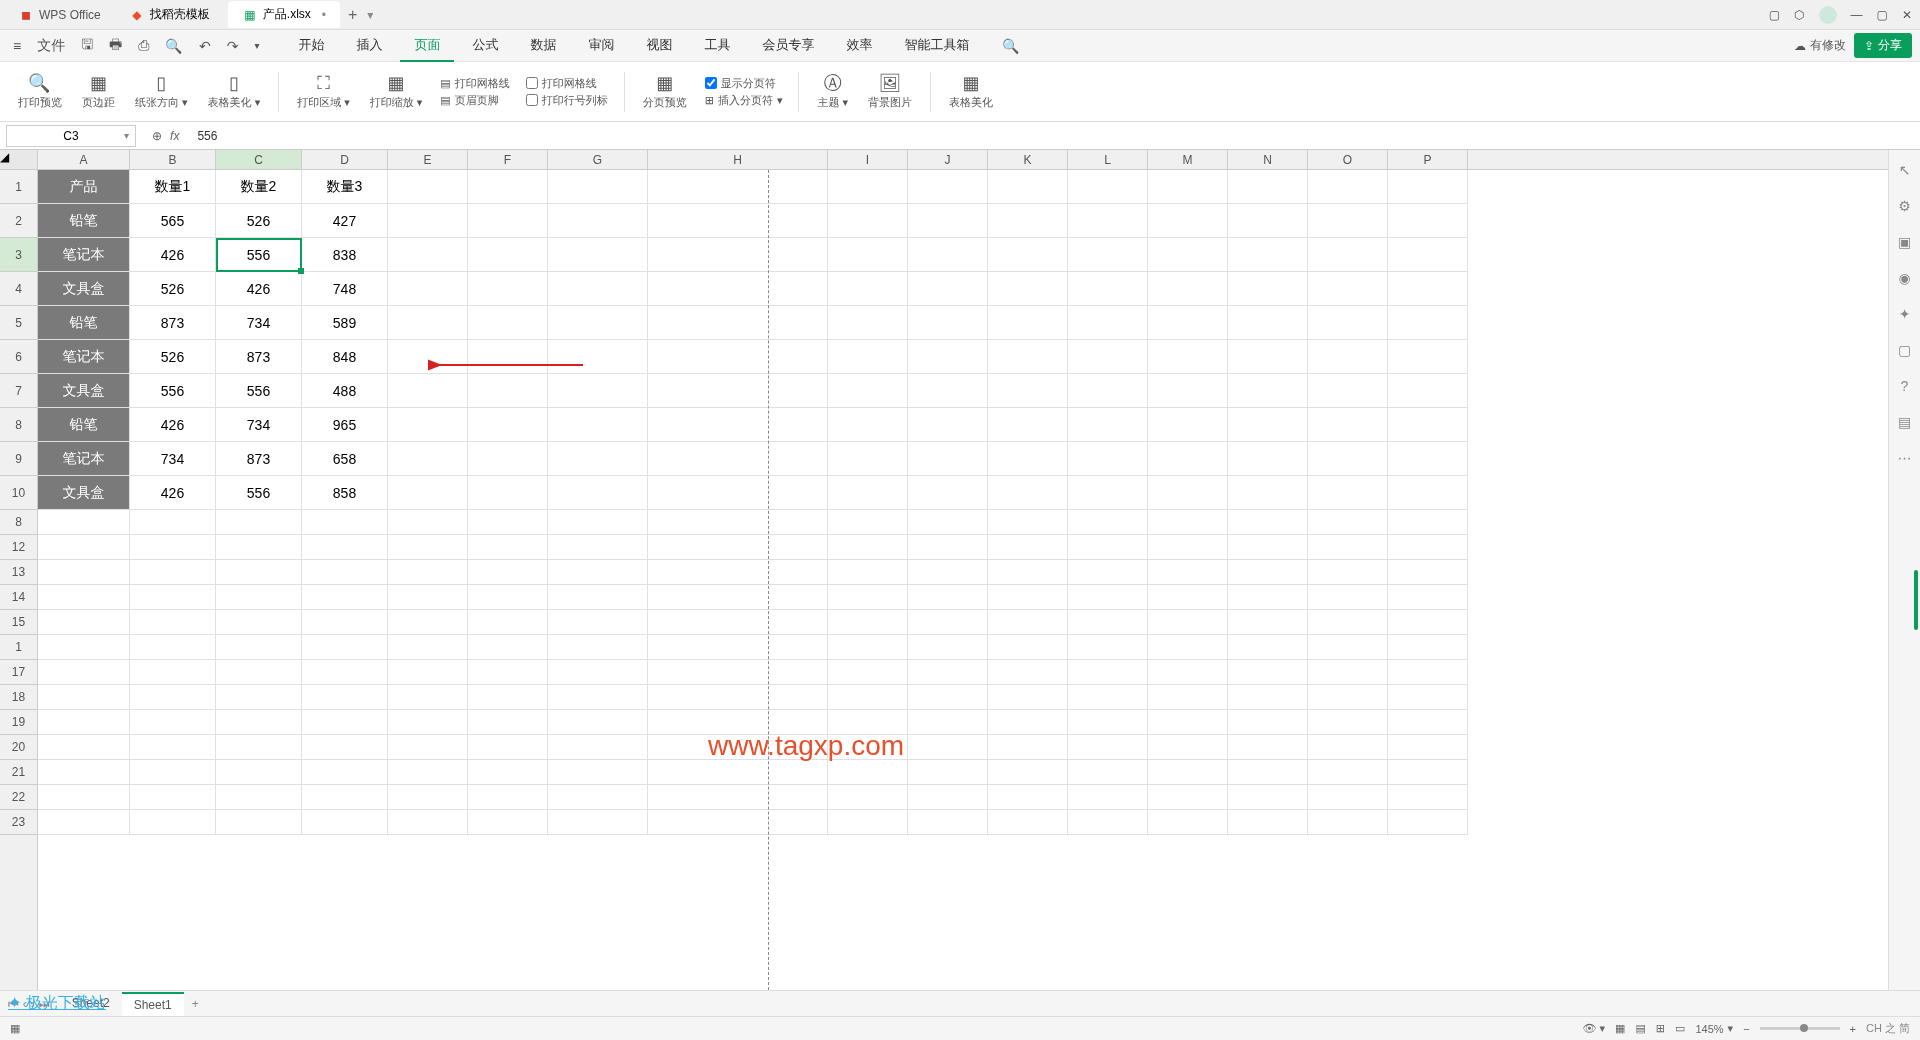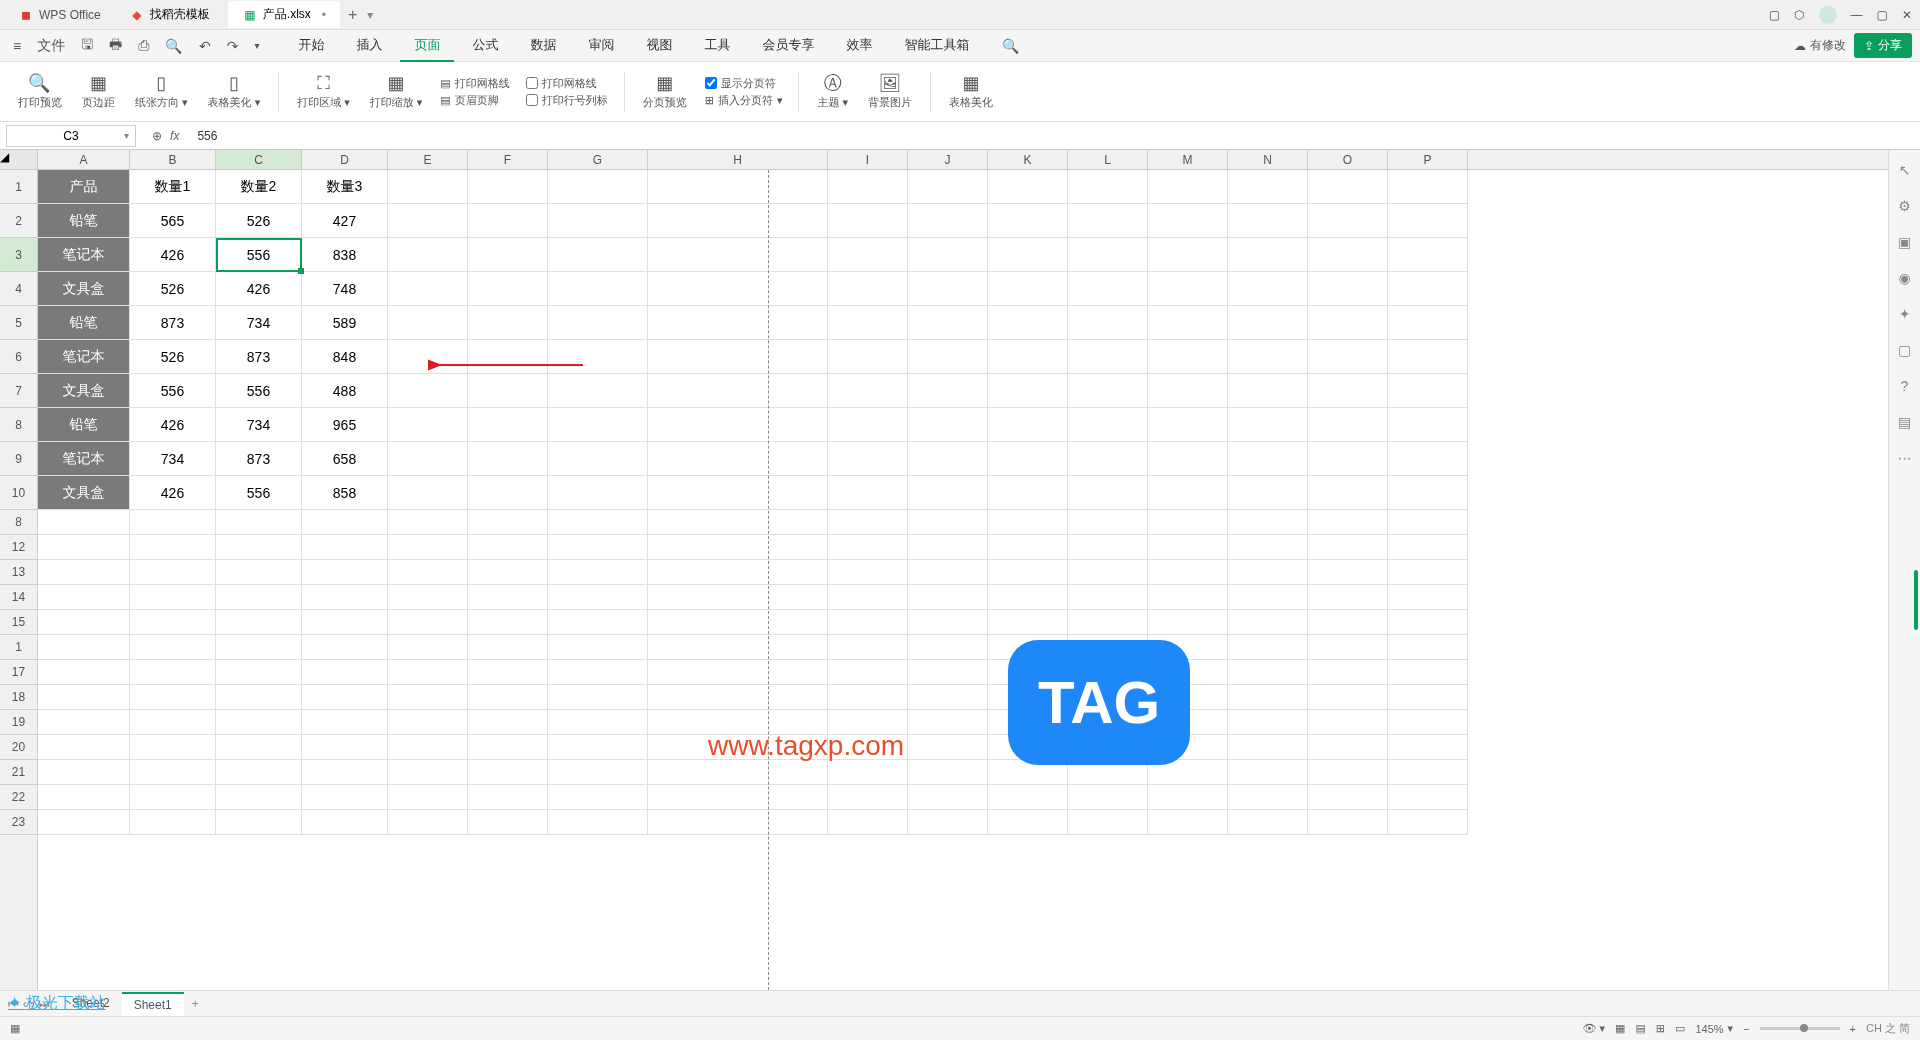--- a/index.html
+++ b/index.html
@@ -300,21 +300,20 @@
         <svg class="arrow-annotation" style="left:390px;top:185px;width:160px;height:20px;">
           <defs>
               <marker id="ah" markerWidth="10" markerHeight="8" refX="2" refY="4" orient="auto">
                 <polygon points="10 0, 0 4, 10 8" fill="#d92020"></polygon>
               </marker>
             </defs>
           <line x1="155" y1="10" x2="10" y2="10" stroke="#d92020" stroke-width="2" marker-end="url(#ah)"></line>
         </svg>
 
         <div class="watermark-url" style="left:670px;top:560px;">www.tagxp.com</div>
-        <div class="watermark-tag" style="left:970px;top:470px;">TAG</div>
       <div class="cell-row">
             <div class="cell header" style="width: 92px;">产品</div>
             <div class="cell" style="width: 86px;">数量1</div>
             <div class="cell" style="width: 86px;">数量2</div>
             <div class="cell" style="width: 86px;">数量3</div>
             <div class="cell" style="width: 80px;"></div>
             <div class="cell" style="width: 80px;"></div>
             <div class="cell" style="width: 100px;"></div>
             <div class="cell" style="width: 180px;"></div>
             <div class="cell" style="width: 80px;"></div>

